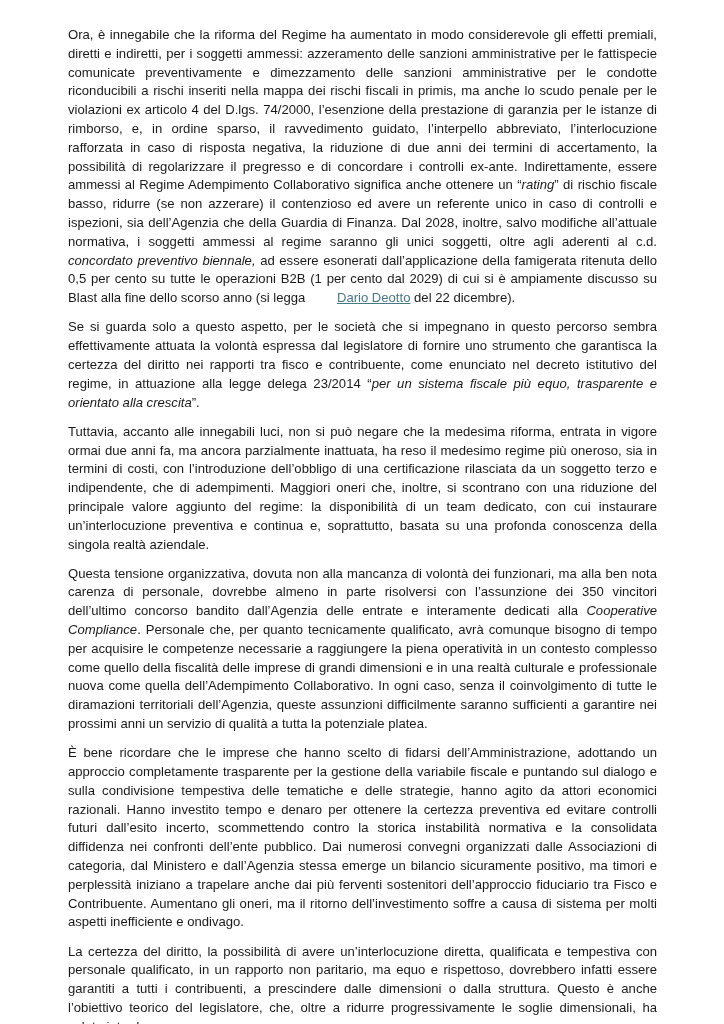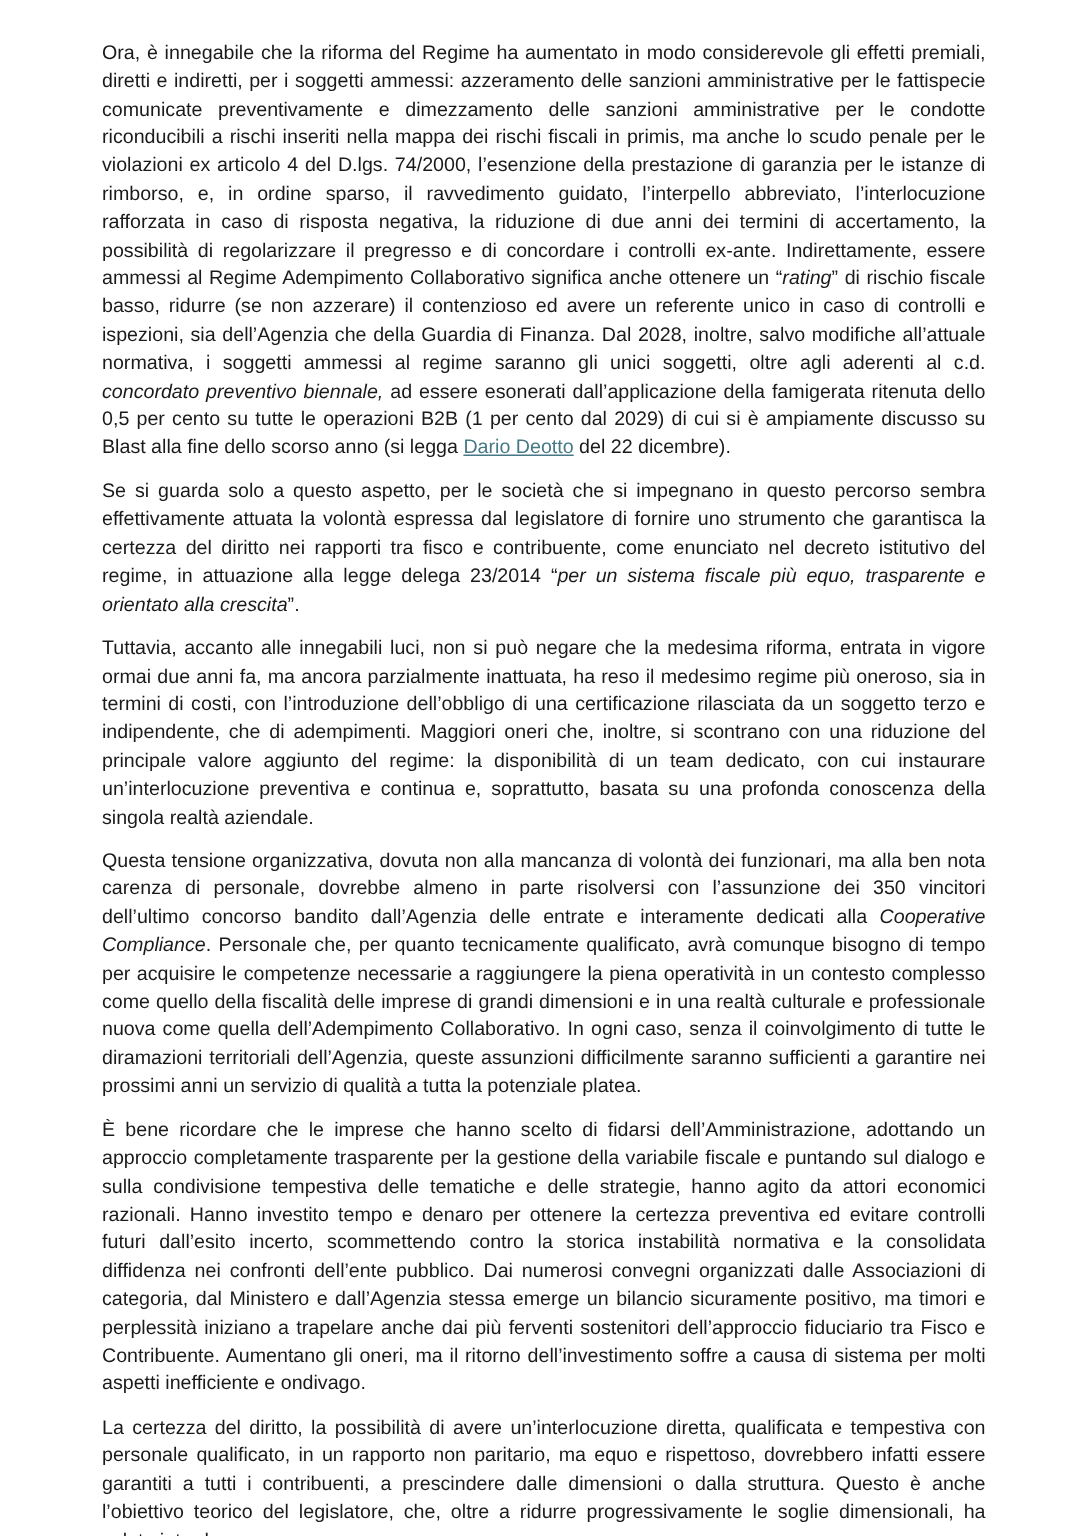--- a/index.html
+++ b/index.html
@@ -10,21 +10,21 @@
     top: 26px;
     width: 589px;
     font-family: "Liberation Sans", sans-serif;
     font-size: 13.1px;
     line-height: 18.8px;
     color: #1a1a1a;
     text-align: justify;
   }
   .page p { margin: 0 0 10.4px 0; }
   .page em { font-style: italic; margin-top: 12px; }
-  .page a { color: #467886; text-decoration: underline; }
+  .page a { color: #467886; text-decoration: underline; margin-left: 28px; }
 </style>
 </head>
 <body>
 
 <div class="page">
   <p>
     <span>Ora, è innegabile che la riforma del Regime ha aumentato in modo considerevole gli effetti premiali, diretti e indiretti, per i soggetti ammessi: azzeramento delle sanzioni amministrative per le fattispecie comunicate preventivamente e dimezzamento delle sanzioni amministrative per le condotte riconducibili a rischi inseriti nella mappa dei rischi fiscali in primis, ma anche lo scudo penale per le violazioni ex articolo 4 del D.lgs. 74/2000, l’esenzione della prestazione di garanzia per le istanze di rimborso, e, in ordine sparso, il ravvedimento guidato, l’interpello abbreviato, l’interlocuzione rafforzata in caso di risposta negativa, la riduzione di due anni dei termini di accertamento, la possibilità di regolarizzare il pregresso e di concordare i controlli ex-ante. Indirettamente, essere ammessi al Regime Adempimento Collaborativo significa anche ottenere un “</span><em>rating</em><span>” di rischio fiscale basso, ridurre (se non azzerare) il contenzioso ed avere un referente unico in caso di controlli e ispezioni, sia dell’Agenzia che della Guardia di Finanza. Dal 2028, inoltre, salvo modifiche all’attuale normativa, i soggetti ammessi al regime saranno gli unici soggetti, oltre agli aderenti al c.d. </span><em>concordato preventivo biennale,</em><span> ad essere esonerati dall’applicazione della famigerata ritenuta dello 0,5 per cento su tutte le operazioni B2B (1 per cento dal 2029) di cui si è ampiamente discusso su Blast alla fine dello scorso anno (si legga </span><a href="#">Dario Deotto</a><span> del 22 dicembre).</span>
   </p>
   <p>
     <span>Se si guarda solo a questo aspetto, per le società che si impegnano in questo percorso sembra effettivamente attuata la volontà espressa dal legislatore di fornire uno strumento che garantisca la certezza del diritto nei rapporti tra fisco e contribuente, come enunciato nel decreto istitutivo del regime, in attuazione alla legge delega 23/2014 “</span><em>per un sistema fiscale più equo, trasparente e orientato alla crescita</em><span>”.</span>

